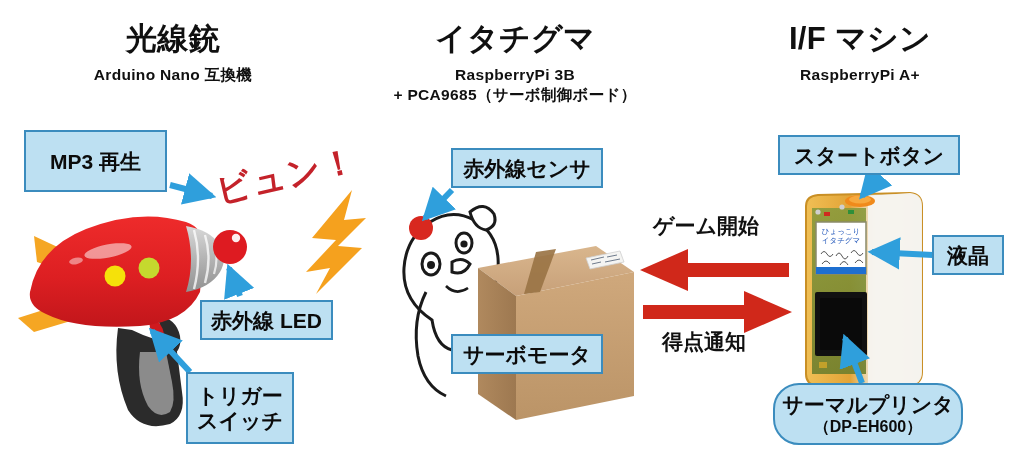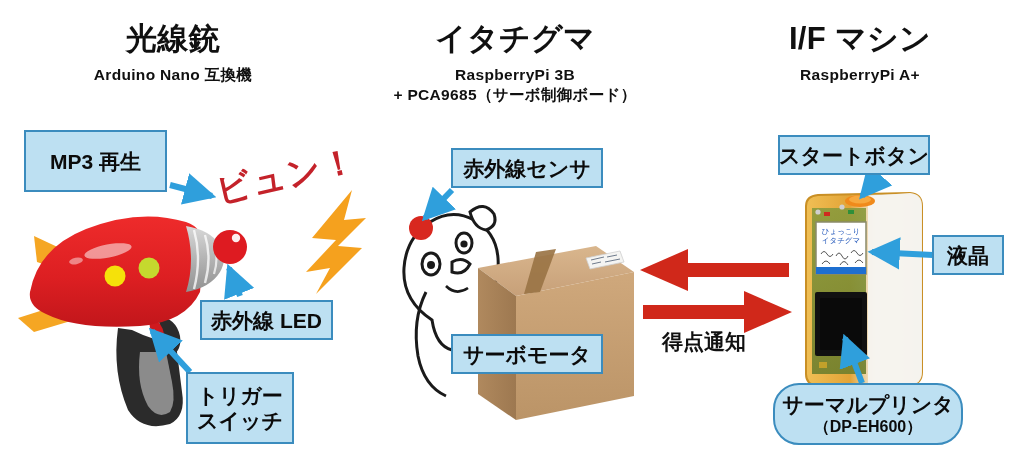--- a/index.html
+++ b/index.html
@@ -323,29 +323,30 @@
   </div>
 
   <div class="label-box single" style="left:451px; top:334px; width:152px; height:40px;">
     <div class="l1">サーボモータ</div>
   </div>
 
   <div class="label-box single" style="left:451px; top:148px; width:152px; height:40px;">
     <div class="l1">赤外線センサ</div>
   </div>
 
-  <div class="label-box single" style="left:778px; top:135px; width:152px; height:40px;">
+  <div class="label-box single" style="left:778px; top:135px; width:182px; height:40px;">
     <div class="l1">スタートボタン</div>
   </div>
 
   <div class="label-box single" style="left:932px; top:235px; width:72px; height:40px;">
     <div class="l1">液晶</div>
   </div>
 
   <div class="label-box" style="left:773px; top:383px; width:190px; height:62px;border-radius:26px;">
     <div class="l1">サーマルプリンタ</div>
     <div class="l2">（DP-EH600）</div>
   </div>
 
+  <div class="arrow-text" style="left:653px; top:212px;">ゲーム開始</div>
 
   <div class="arrow-text" style="left:662px; top:328px;">得点通知</div>
 
 </div>
 
 </body></html>

